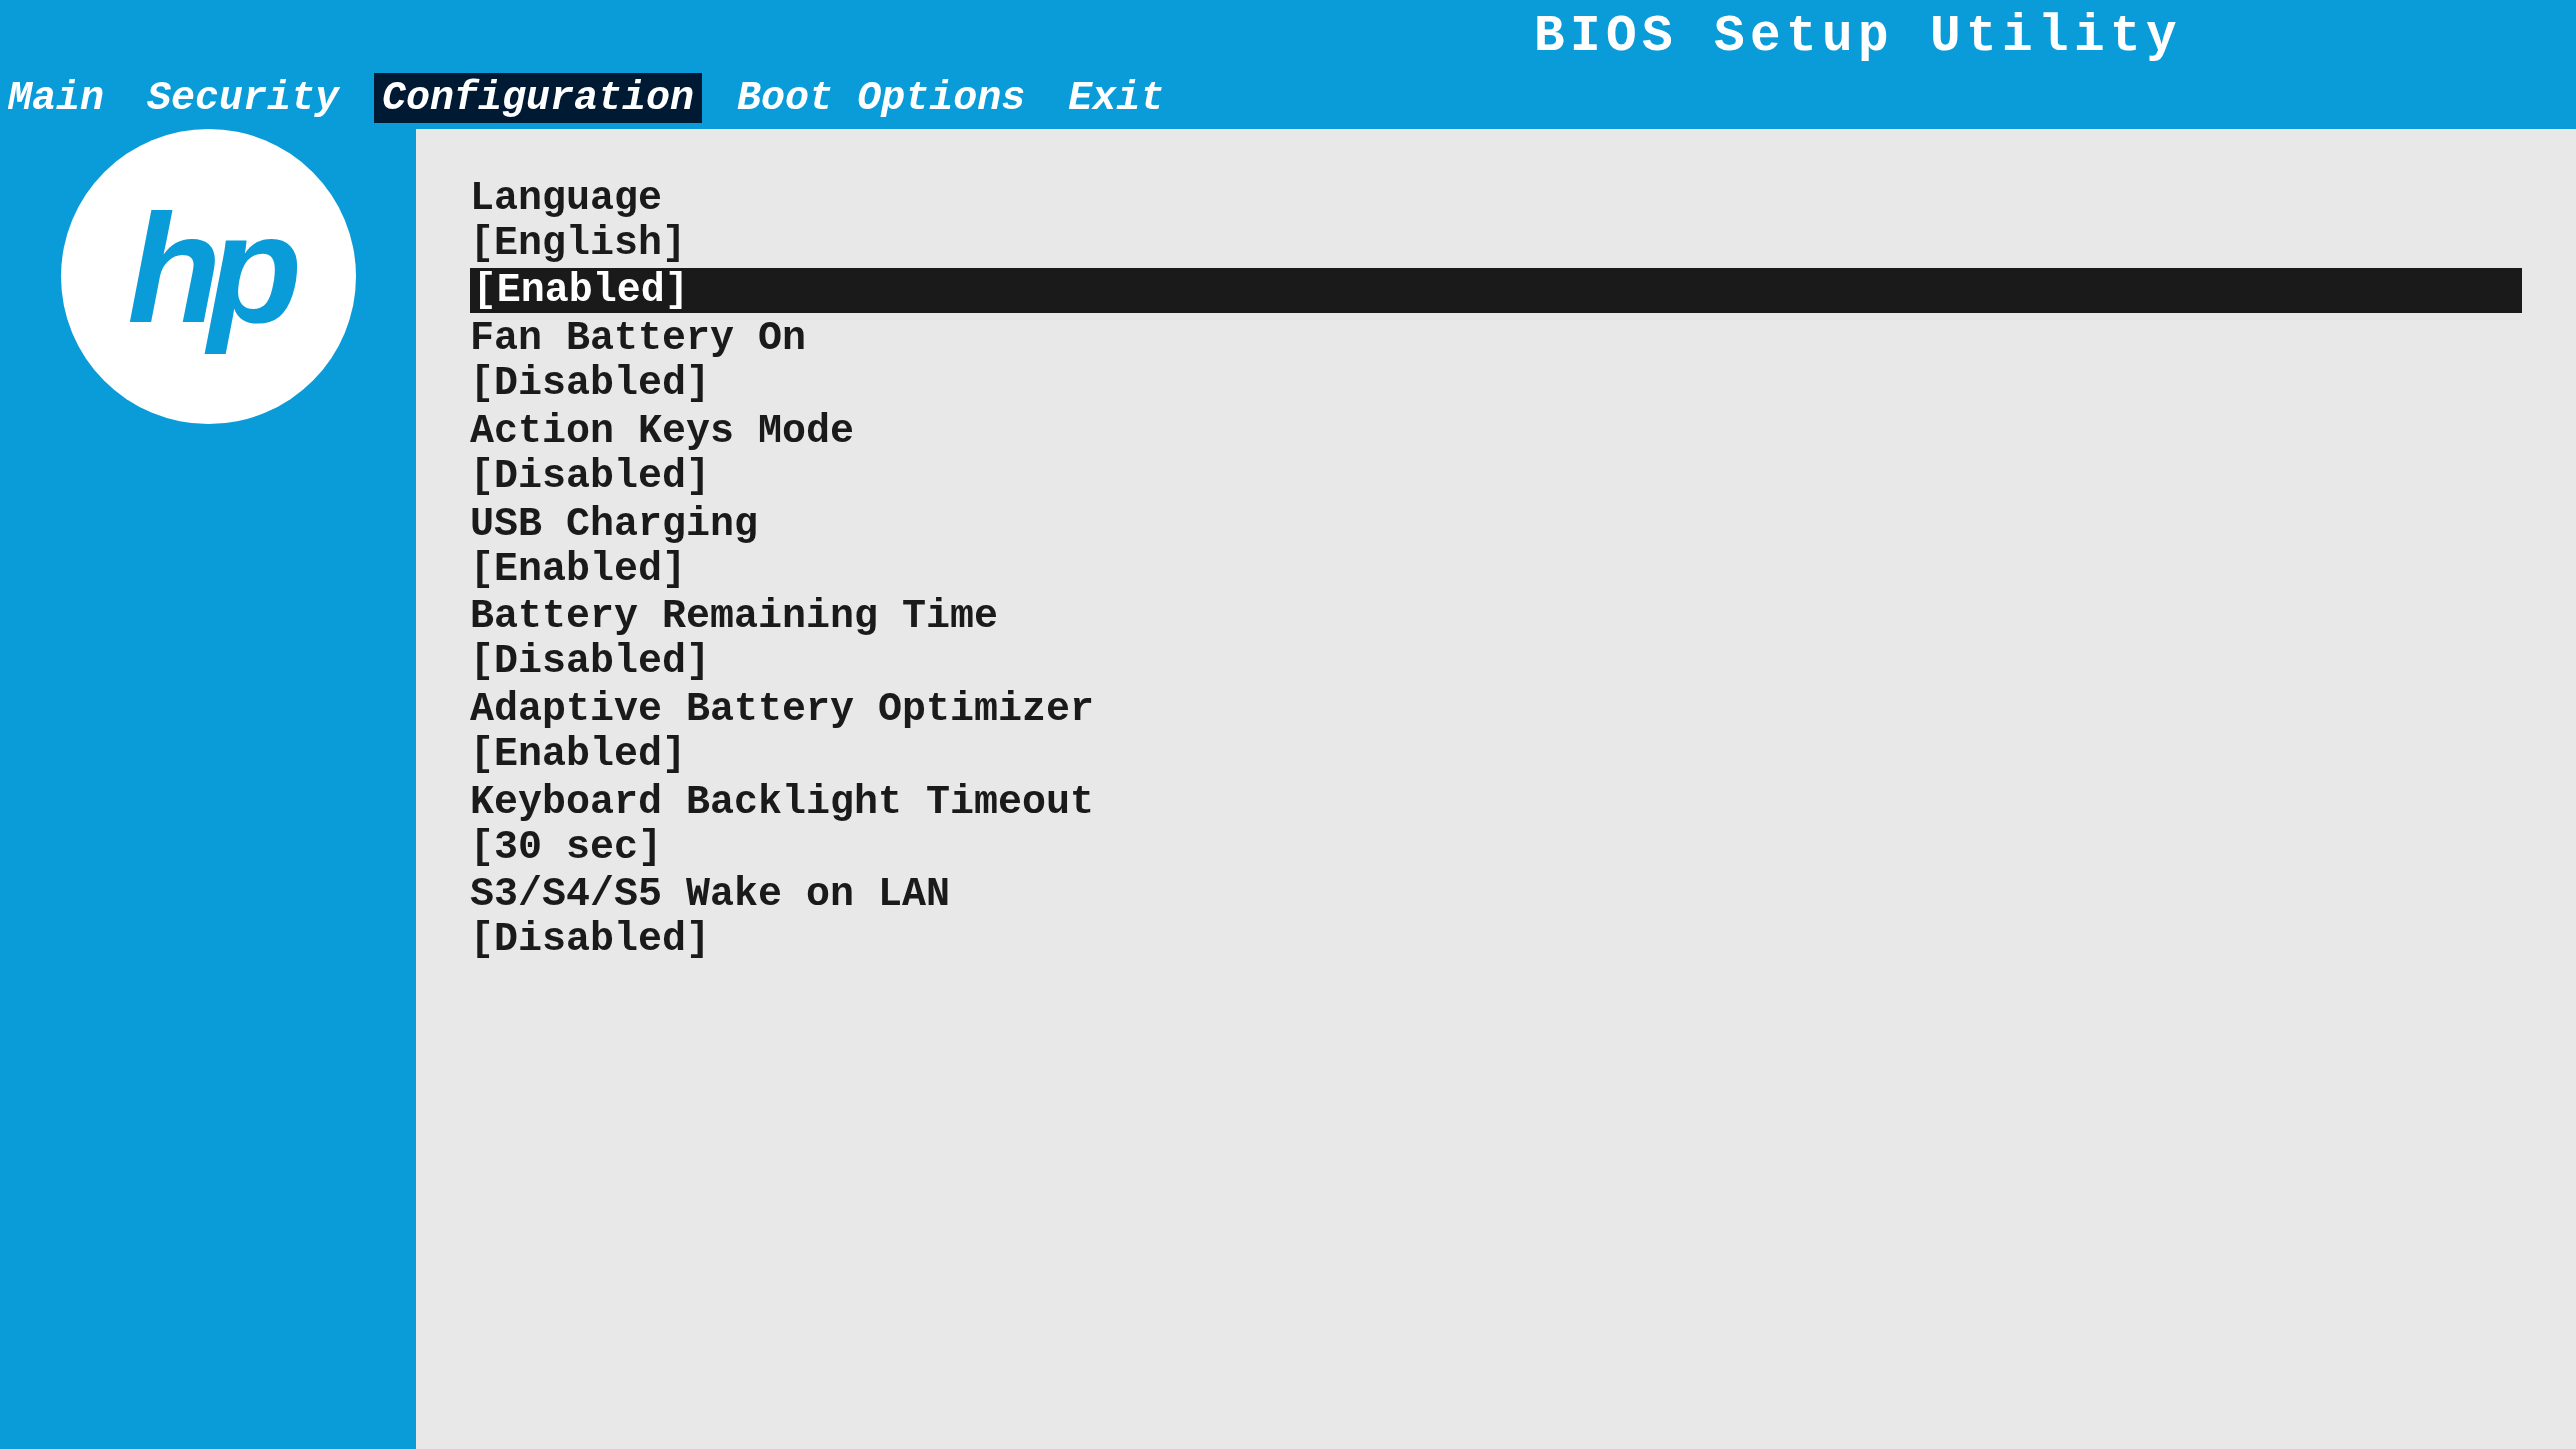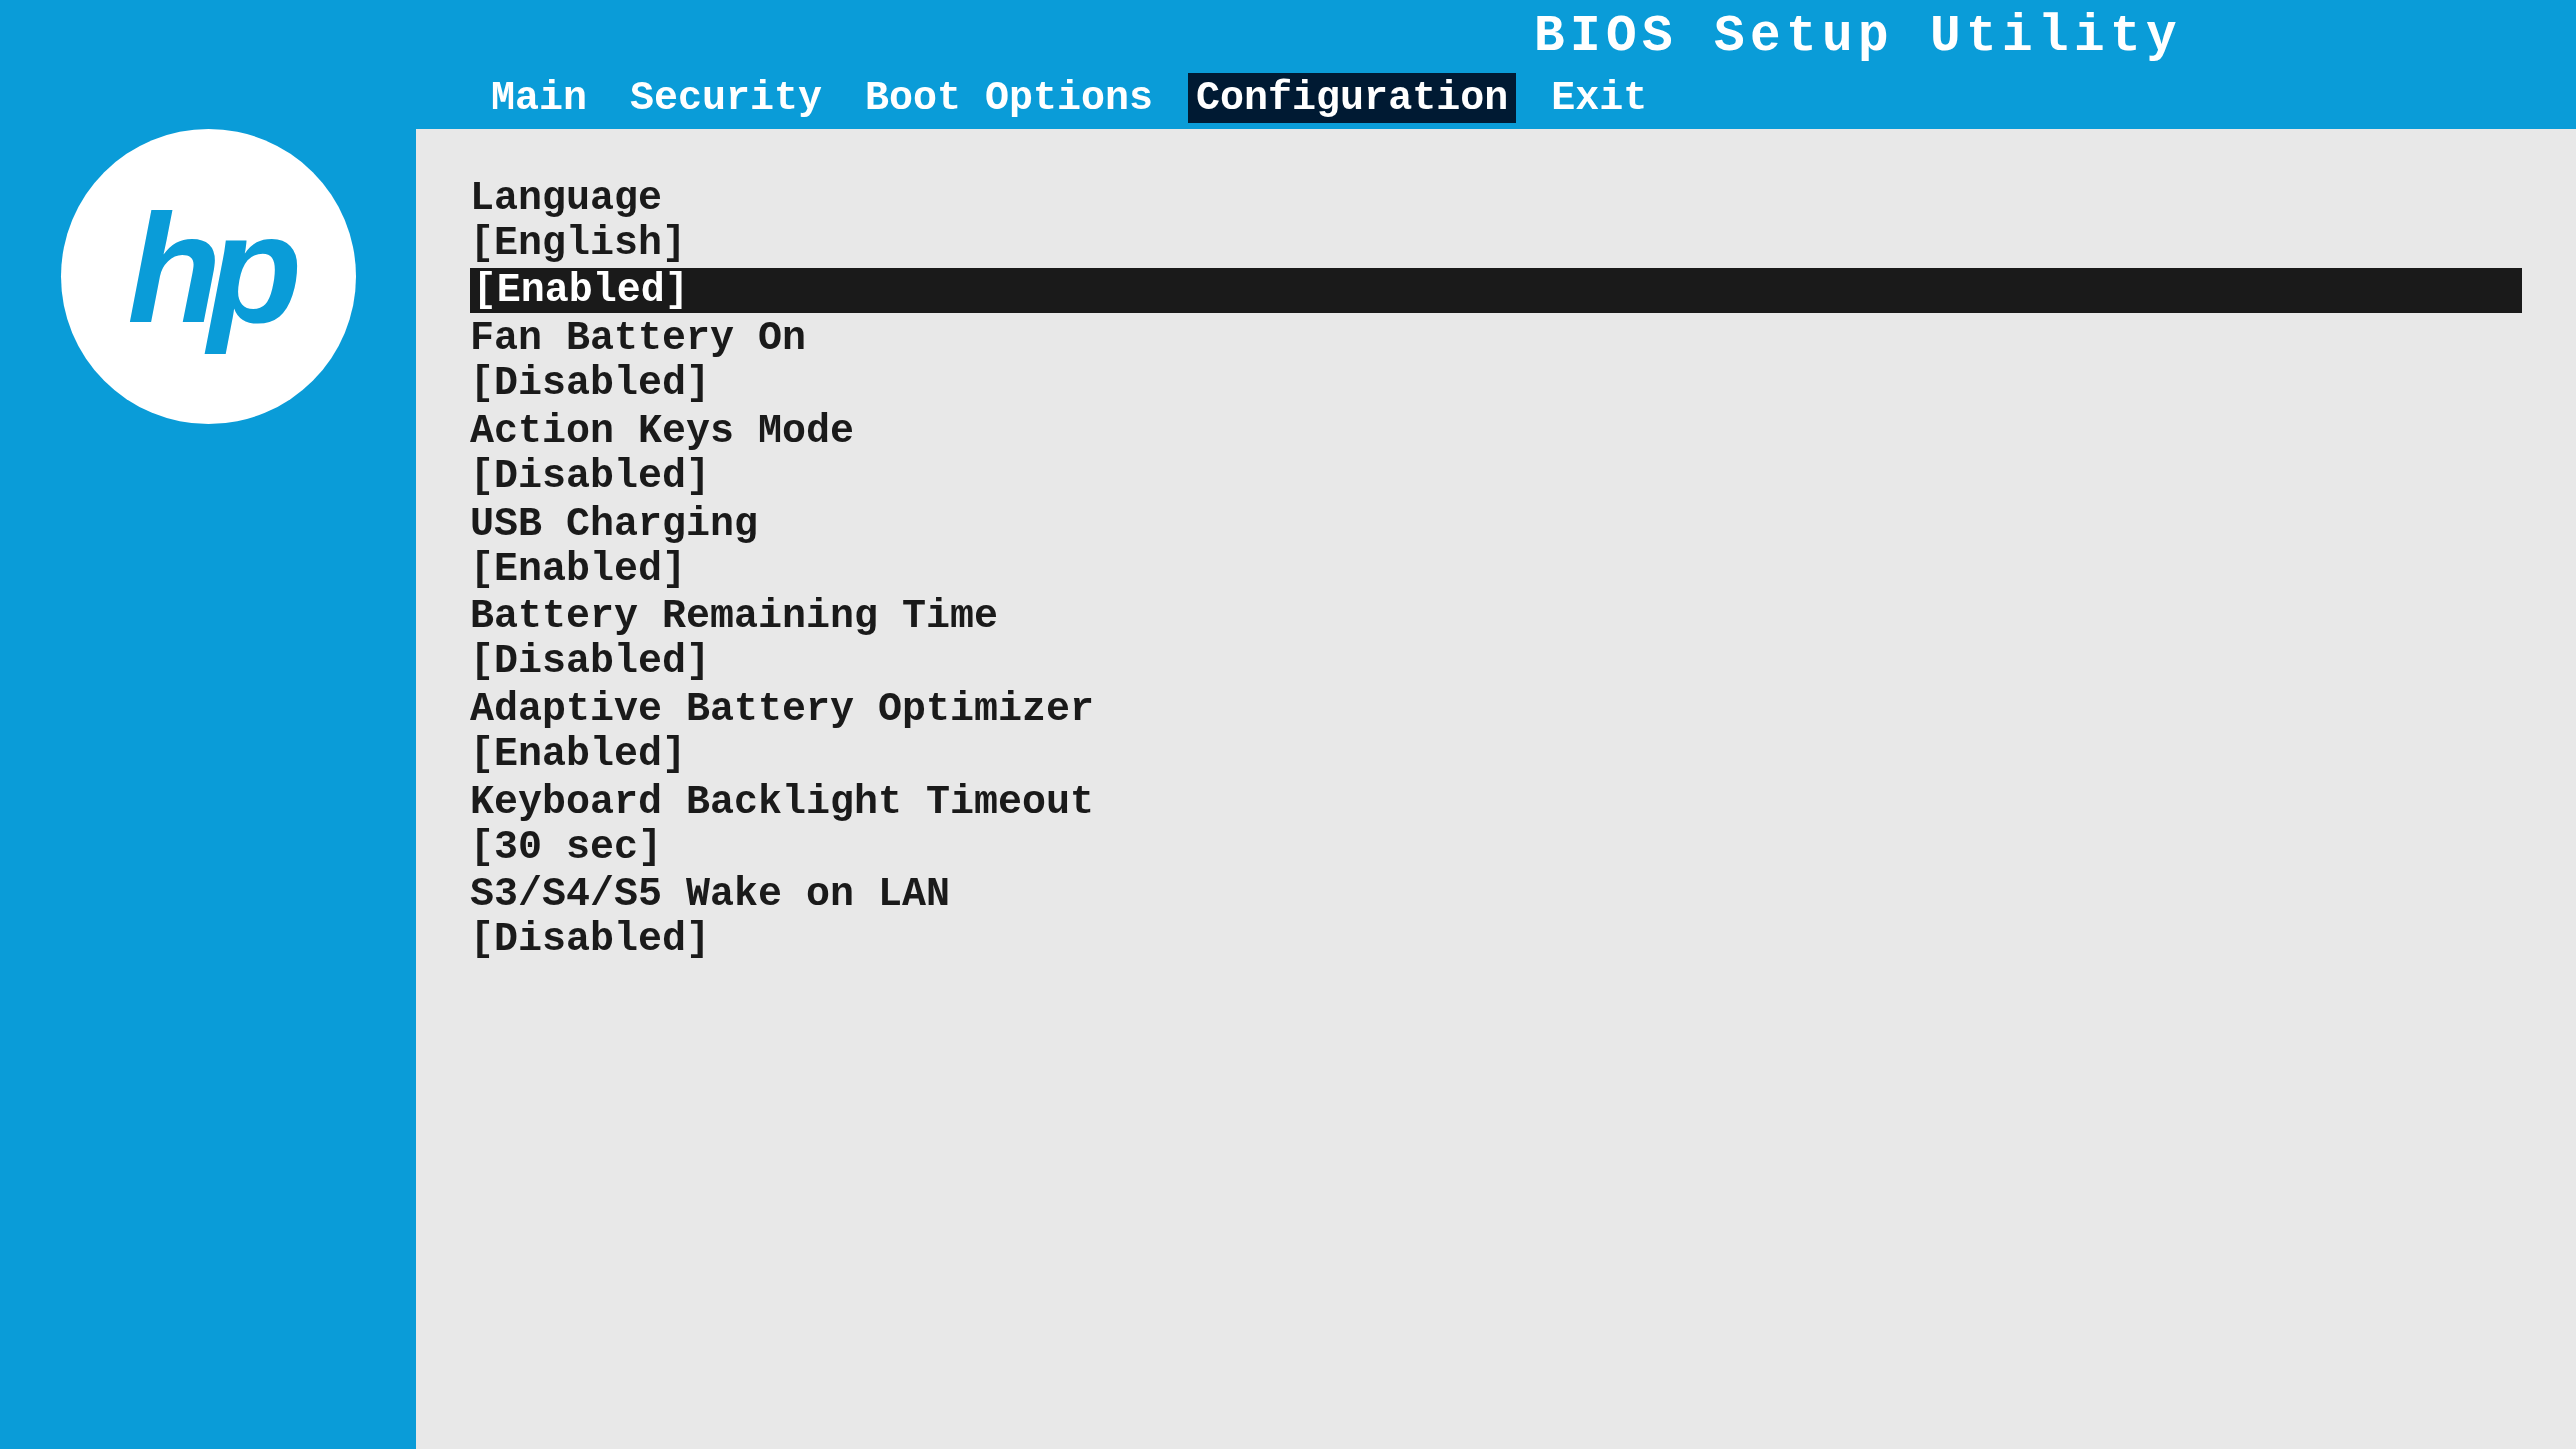--- a/index.html
+++ b/index.html
@@ -24,23 +24,23 @@
     }
     .title-row {
       text-align: center;
       letter-spacing: 5.4px;
       padding-left: 1140px;
       font-size: 51px;
     }
     .tabs-row {
       display: flex;
       gap: 27px;
-      padding-left: 483px;
       padding-top: 8px;
       padding-bottom: 5.4px;
+      font-style: italic;
     }
     .tab {
       padding: 2.7px 8px;
       color: #fff;
     }
     .tab.active {
       background: #001a33;
       color: #fff;
     }
     .main-area {
@@ -97,22 +97,22 @@
     }
   </style>
 </head>
 <body>
 
 <div class="header">
   <div class="title-row">BIOS Setup Utility</div>
   <div class="tabs-row">
     <div class="tab">Main</div>
     <div class="tab">Security</div>
+    <div class="tab active">Configuration</div>
     <div class="tab">Boot Options</div>
-    <div class="tab active">Configuration</div>
     <div class="tab">Exit</div>
   </div>
 </div>
 
 <div class="main-area">
   <div class="sidebar">
     <div class="logo-circle">
       <span class="logo-text">hp</span>
     </div>
   </div>

